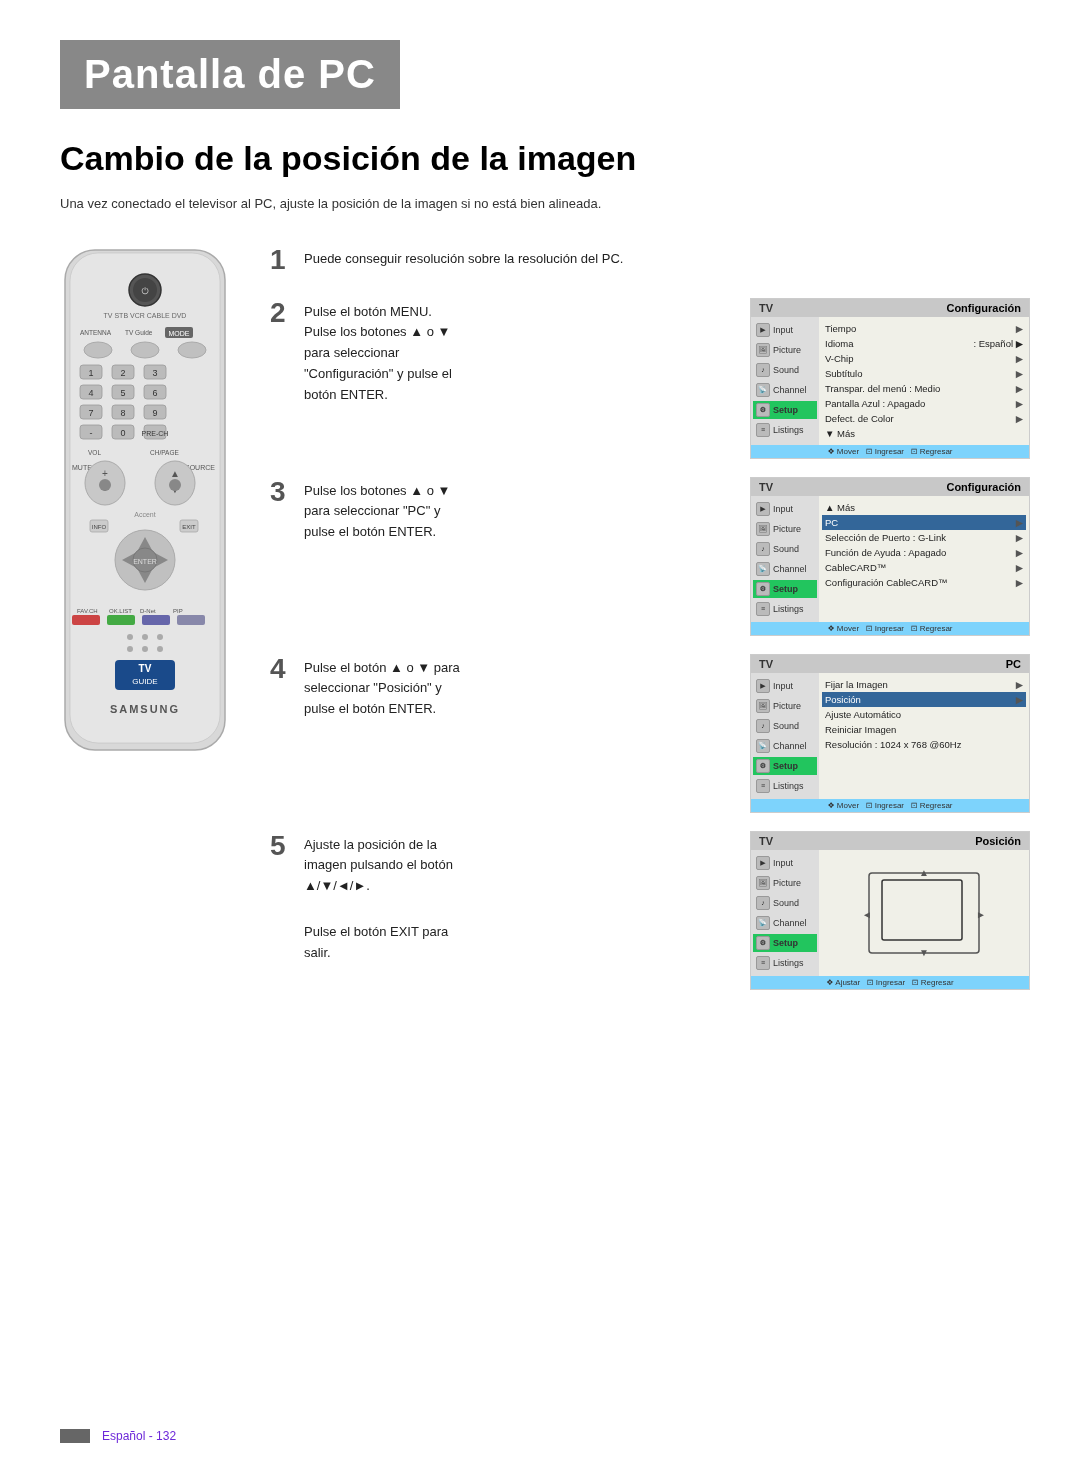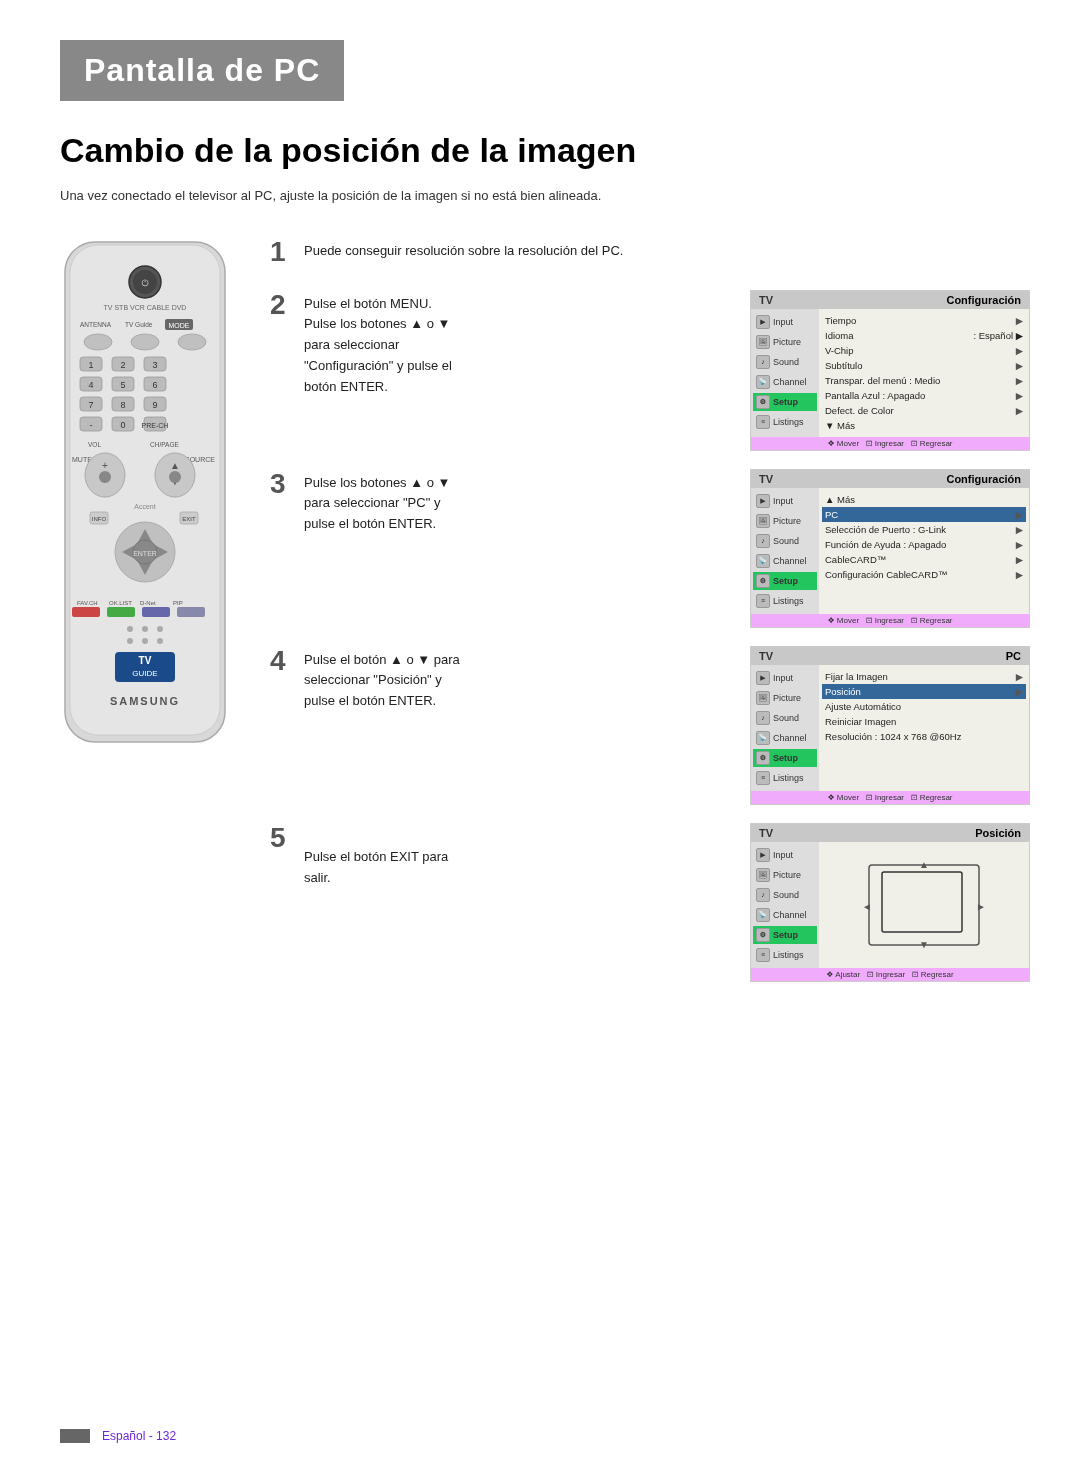--- a/index.html
+++ b/index.html
@@ -13,21 +13,21 @@
 
     
     .page-header {
       background: #888888;
       margin: 40px 60px 30px 60px;
       padding: 12px 24px;
       display: inline-block;
     }
     .page-header h1 {
       color: #ffffff;
-      font-size: 32px;
+      font-size: 40px;
       font-weight: bold;
       letter-spacing: 1px;
     }
 
     .section-title {
       font-size: 34px;
       font-weight: bold;
       color: #000;
       margin: 0 60px 16px 60px;
     }
@@ -171,21 +171,21 @@
       color: #fff;
       padding: 2px 3px;
       margin: 0 -3px;
     }
 
     .tv-menu-item .arrow {
       color: #555;
     }
 
     .tv-footer {
-      background: #f0abfc;
+      background: #7dd3fc;
       padding: 2px 6px;
       font-size: 8px;
       color: #333;
       text-align: center;
     }
 
     
     .page-footer {
       position: absolute;
       bottom: 30px;
@@ -556,20 +556,21 @@
             </div>
           </div>
           <div class="tv-footer">❖ Mover &nbsp; ⊡ Ingresar &nbsp; ⊡ Regresar</div>
         </div>
       </div>
     </div>
 
     <div class="step-row">
       <span class="step-number">5</span>
       <div class="step-text">
+        <p>Ajuste la posición de la<br>imagen pulsando el botón<br>▲/▼/◄/►.</p>
         <br>
         <p>Pulse el botón EXIT para<br>salir.</p>
       </div>
       <div class="step-screen">
         <div class="tv-screen">
           <div class="tv-screen-header">
             <span style="float:left; color:#333;">TV</span>
             <span>Posición</span>
           </div>
           <div class="tv-screen-body">

